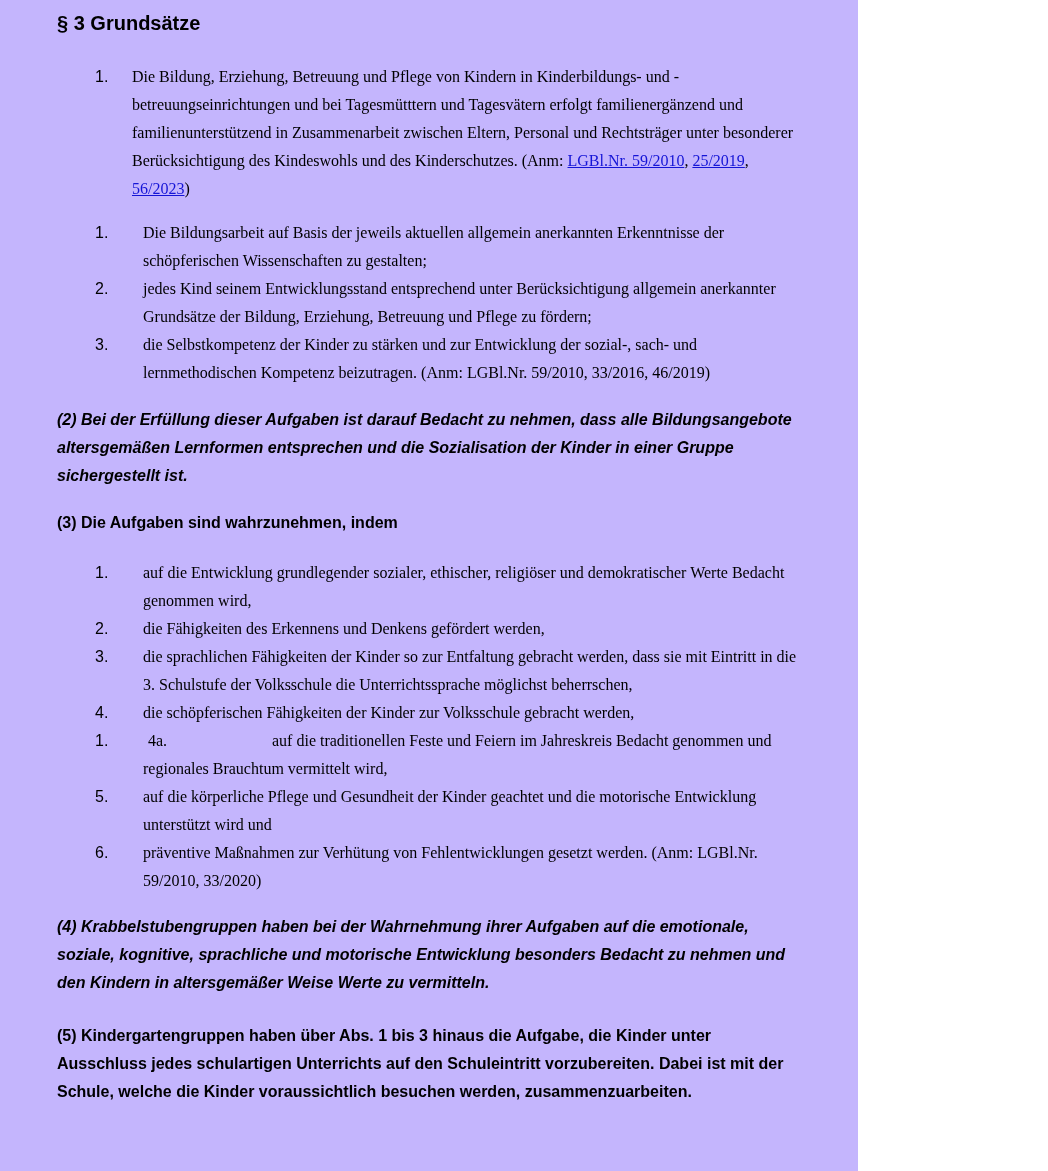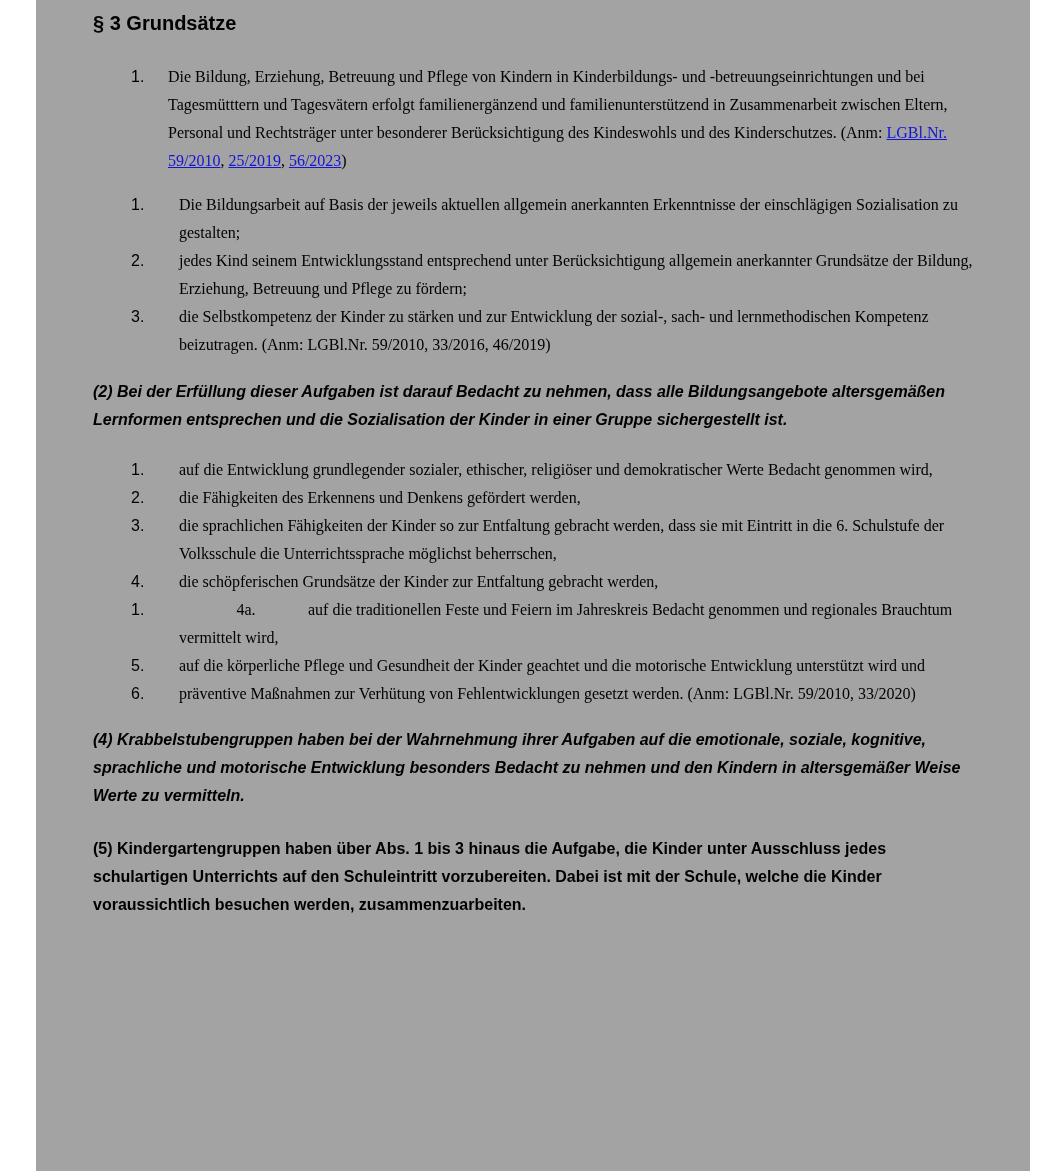--- a/index.html
+++ b/index.html
@@ -1,24 +1,23 @@
 <!DOCTYPE html>
 <html lang="de"><head>
 <meta charset="utf-8">
 <style>
   html,body{margin:0;padding:0;background:#fff;}
   .page{
     position:relative;
-    width:994px;
+    width:858px;
     height:1171px;
-    background:#a3a3a3;
+    background:#c4b5fd;
     overflow:hidden;
     font-family:"Liberation Sans",sans-serif;
     color:#000000;
-    margin-left:36px;
   }
   .content{
     padding:10px 56px 0 57px;
     font-size:16px;
     line-height:28px;
   }
   h1.sec{
     font-size:20px;
     line-height:26px;
     font-weight:700;
@@ -36,21 +35,21 @@
   #abs4{margin-top:18px;font-style:italic;}
   #abs5{margin-top:25px;}
   .li{display:flex;}
   .li .num{
     flex:0 0 75px;
     box-sizing:border-box;
     padding-left:38px;
   }
   .w .num{flex:0 0 86px;}
   .li .txt{flex:1;font-family:Liberation Serif, serif;}
-  .lbl4a{display:inline-block;width:129px;text-indent:5px;text-align:center;}
+  .lbl4a{display:inline-block;width:129px;text-indent:5px;}
   a.ref{
     color:#1414d6;
     text-decoration:underline;
     cursor:pointer;
   }
   .anm, .anm span{display:inline;}
 </style>
 </head>
 <body>
 
@@ -62,51 +61,52 @@
     <div class="li">
       <span class="num">1.</span>
       <span class="txt"><span>Die Bildung, Erziehung, Betreuung und Pflege von Kindern in Kinderbildungs- und -betreuungseinrichtungen und bei Tagesmütttern und Tagesvätern erfolgt familienergänzend und familienunterstützend in Zusammenarbeit zwischen Eltern, Personal und Rechtsträger unter besonderer Berücksichtigung des Kindeswohls und des Kinderschutzes. </span><span class="anm"><span>(Anm: </span><a class="ref">LGBl.Nr. 59/2010</a><span>, </span><a class="ref">25/2019</a><span>, </span><a class="ref">56/2023</a><span>)</span></span></span>
     </div>
 
 
 
     <div id="list-abs1">
       <div class="li w">
         <span class="num">1.</span>
-        <span class="txt">Die Bildungsarbeit auf Basis der jeweils aktuellen allgemein anerkannten Erkenntnisse der einschlägigen Sozialisation zu gestalten;</span>
+        <span class="txt">Die Bildungsarbeit auf Basis der jeweils aktuellen allgemein anerkannten Erkenntnisse der schöpferischen Wissenschaften zu gestalten;</span>
       </div>
       <div class="li w">
         <span class="num">2.</span>
         <span class="txt">jedes Kind seinem Entwicklungsstand entsprechend unter Berücksichtigung allgemein anerkannter Grundsätze der Bildung, Erziehung, Betreuung und Pflege zu fördern;</span>
       </div>
       <div class="li w">
         <span class="num">3.</span>
         <span class="txt">die Selbstkompetenz der Kinder zu stärken und zur Entwicklung der sozial-, sach- und lernmethodischen Kompetenz beizutragen. (Anm: LGBl.Nr. 59/2010, 33/2016, 46/2019)</span>
       </div>
     </div>
 
     <p class="para bold" id="abs2">(2) Bei der Erfüllung dieser Aufgaben ist darauf Bedacht zu nehmen, dass alle Bildungsangebote altersgemäßen Lernformen entsprechen und die Sozialisation der Kinder in einer Gruppe sichergestellt ist.</p>
 
+    <p class="para bold" id="abs3-intro">(3) Die Aufgaben sind wahrzunehmen, indem</p>
 
     <div id="list-abs3">
       <div class="li w">
         <span class="num">1.</span>
         <span class="txt">auf die Entwicklung grundlegender sozialer, ethischer, religiöser und demokratischer Werte Bedacht genommen wird,</span>
       </div>
       <div class="li w">
         <span class="num">2.</span>
         <span class="txt">die Fähigkeiten des Erkennens und Denkens gefördert werden,</span>
       </div>
       <div class="li w">
         <span class="num">3.</span>
-        <span class="txt">die sprachlichen Fähigkeiten der Kinder so zur Entfaltung gebracht werden, dass sie mit Eintritt in die 6. Schulstufe der Volksschule die Unterrichtssprache möglichst beherrschen,</span>
+        <span class="txt">die sprachlichen Fähigkeiten der Kinder so zur Entfaltung gebracht werden, dass sie mit Eintritt in die 3. Schulstufe der Volksschule die Unterrichtssprache möglichst beherrschen,</span>
       </div>
       <div class="li w">
         <span class="num">4.</span>
-        <span class="txt">die schöpferischen Grundsätze der Kinder zur Entfaltung gebracht werden,</span>
+        <span class="txt">die schöpferischen Fähigkeiten der Kinder zur Volksschule gebracht werden,</span>
       </div>
       <div class="li w">
         <span class="num">1.</span>
         <span class="txt"><span class="lbl4a">4a.</span><span>auf die traditionellen Feste und Feiern im Jahreskreis Bedacht genommen und regionales Brauchtum vermittelt wird,</span></span>
       </div>
       <div class="li w">
         <span class="num">5.</span>
         <span class="txt">auf die körperliche Pflege und Gesundheit der Kinder geachtet und die motorische Entwicklung unterstützt wird und</span>
       </div>
       <div class="li w">

